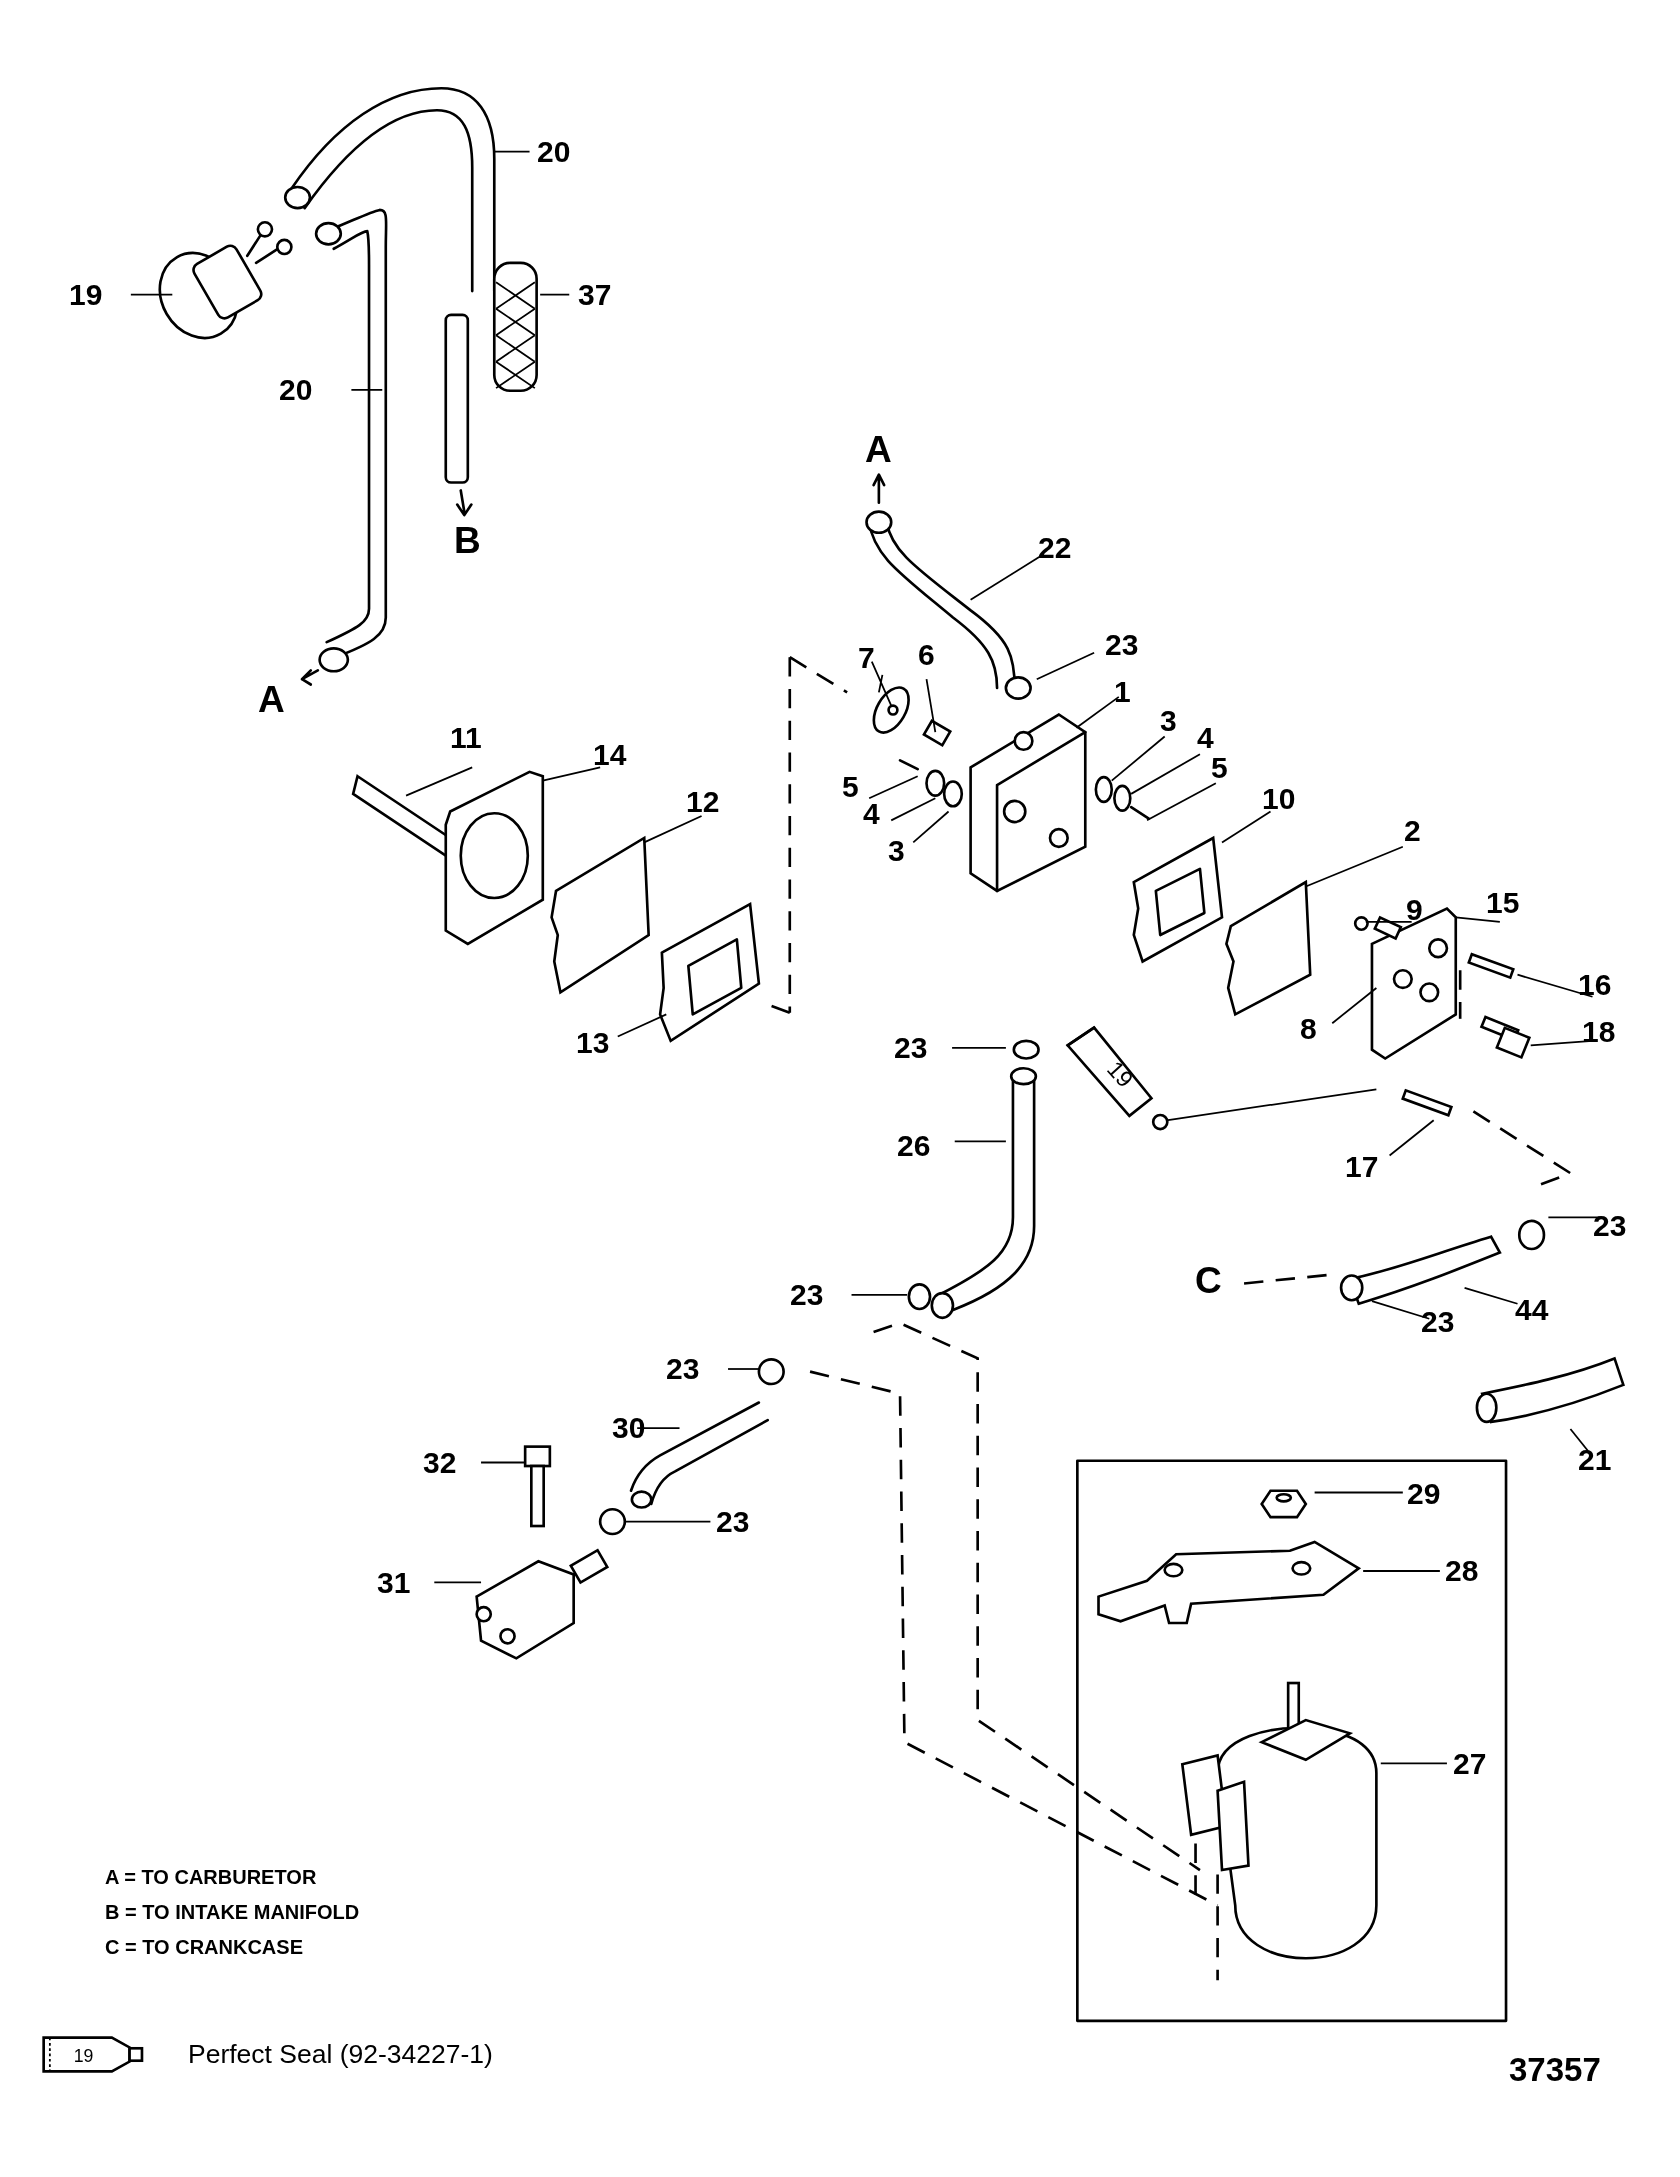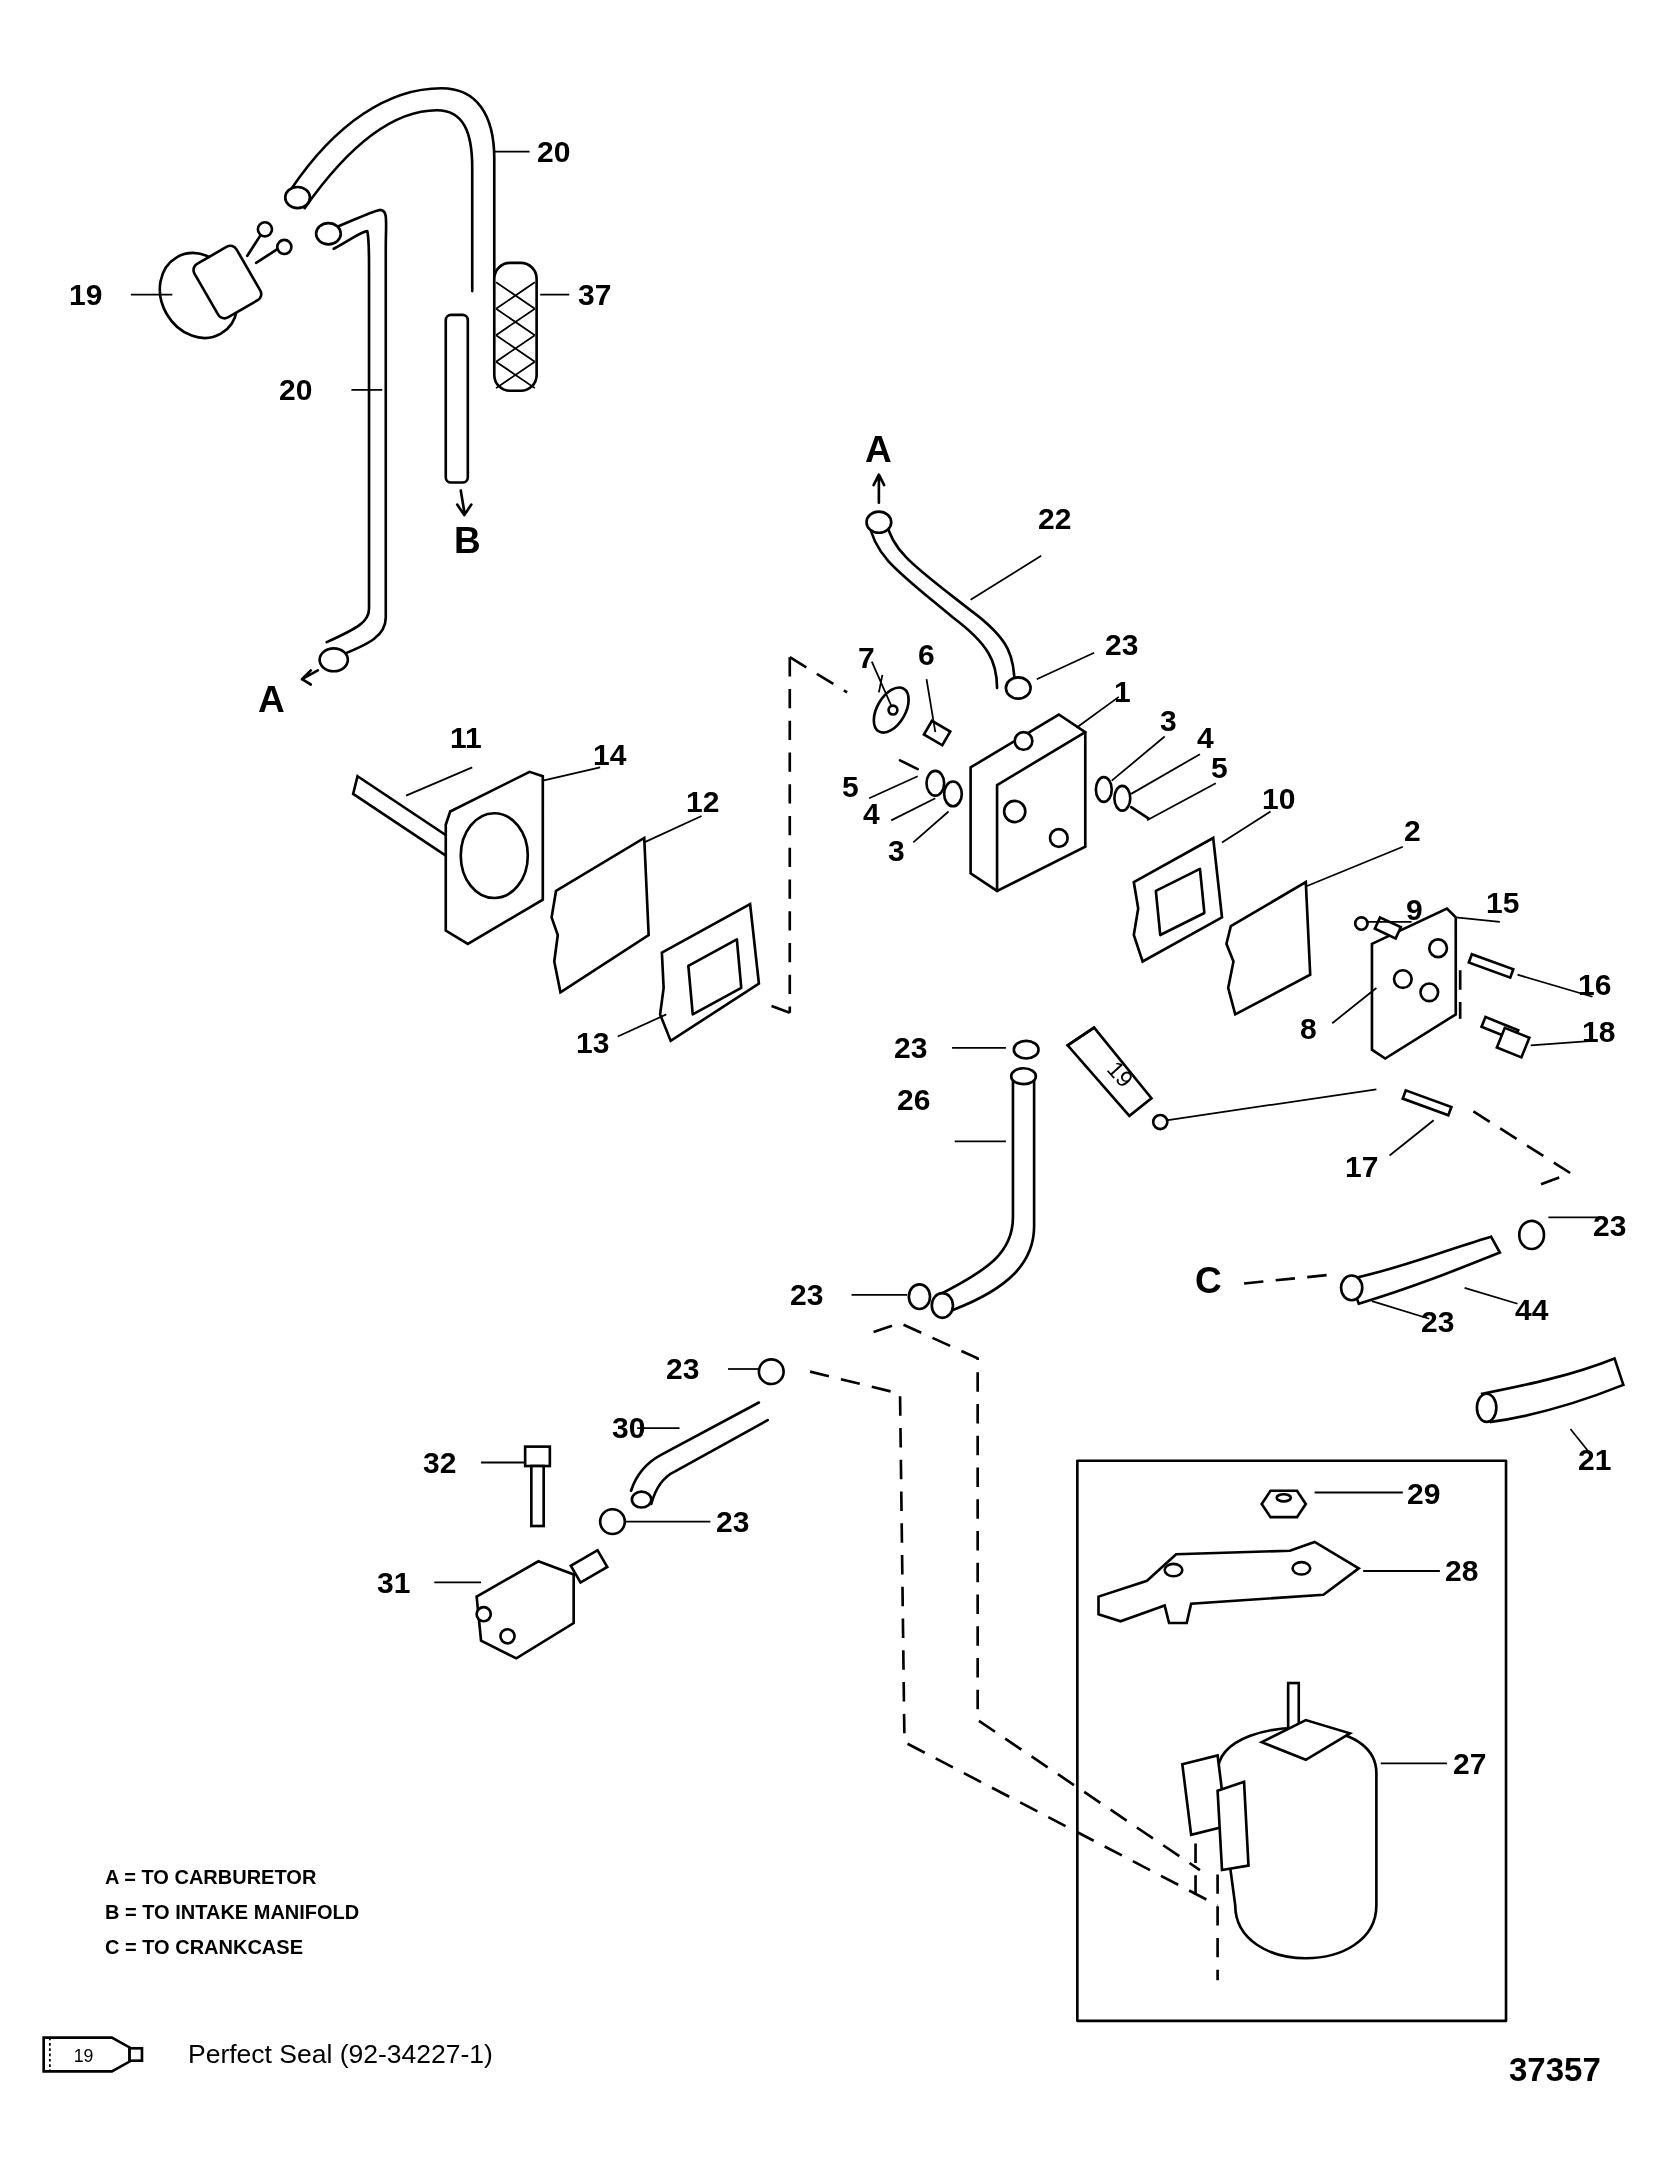--- a/index.html
+++ b/index.html
@@ -233,21 +233,21 @@
   </g>
 </svg>
 
 <div class="lbl" style="left:537px;top:137px">20</div>
 <div class="lbl" style="left:69px;top:280px">19</div>
 <div class="lbl" style="left:578px;top:280px">37</div>
 <div class="lbl" style="left:279px;top:375px">20</div>
 <div class="lbl big" style="left:454px;top:522px">B</div>
 <div class="lbl big" style="left:258px;top:681px">A</div>
 <div class="lbl big" style="left:865px;top:431px">A</div>
-<div class="lbl" style="left:1038px;top:504px">22</div>
+<div class="lbl" style="left:1038px;top:533px">22</div>
 <div class="lbl" style="left:1105px;top:630px">23</div>
 <div class="lbl" style="left:1114px;top:677px">1</div>
 <div class="lbl" style="left:858px;top:643px">7</div>
 <div class="lbl" style="left:918px;top:640px">6</div>
 <div class="lbl" style="left:1160px;top:706px">3</div>
 <div class="lbl" style="left:1197px;top:723px">4</div>
 <div class="lbl" style="left:1211px;top:753px">5</div>
 <div class="lbl" style="left:842px;top:772px">5</div>
 <div class="lbl" style="left:863px;top:799px">4</div>
 <div class="lbl" style="left:888px;top:836px">3</div>
@@ -257,21 +257,21 @@
 <div class="lbl" style="left:576px;top:1028px">13</div>
 <div class="lbl" style="left:1262px;top:784px">10</div>
 <div class="lbl" style="left:1404px;top:816px">2</div>
 <div class="lbl" style="left:1406px;top:895px">9</div>
 <div class="lbl" style="left:1486px;top:888px">15</div>
 <div class="lbl" style="left:1578px;top:970px">16</div>
 <div class="lbl" style="left:1300px;top:1014px">8</div>
 <div class="lbl" style="left:1582px;top:1017px">18</div>
 <div class="lbl" style="left:1345px;top:1152px">17</div>
 <div class="lbl" style="left:894px;top:1033px">23</div>
-<div class="lbl" style="left:897px;top:1085px">26</div>
+<div class="lbl" style="left:897px;top:1131px">26</div>
 <div class="lbl" style="left:1593px;top:1211px">23</div>
 <div class="lbl big" style="left:1195px;top:1262px">C</div>
 <div class="lbl" style="left:1421px;top:1307px">23</div>
 <div class="lbl" style="left:1515px;top:1295px">44</div>
 <div class="lbl" style="left:790px;top:1280px">23</div>
 <div class="lbl" style="left:1578px;top:1445px">21</div>
 <div class="lbl" style="left:666px;top:1354px">23</div>
 <div class="lbl" style="left:612px;top:1413px">30</div>
 <div class="lbl" style="left:423px;top:1448px">32</div>
 <div class="lbl" style="left:716px;top:1507px">23</div>

